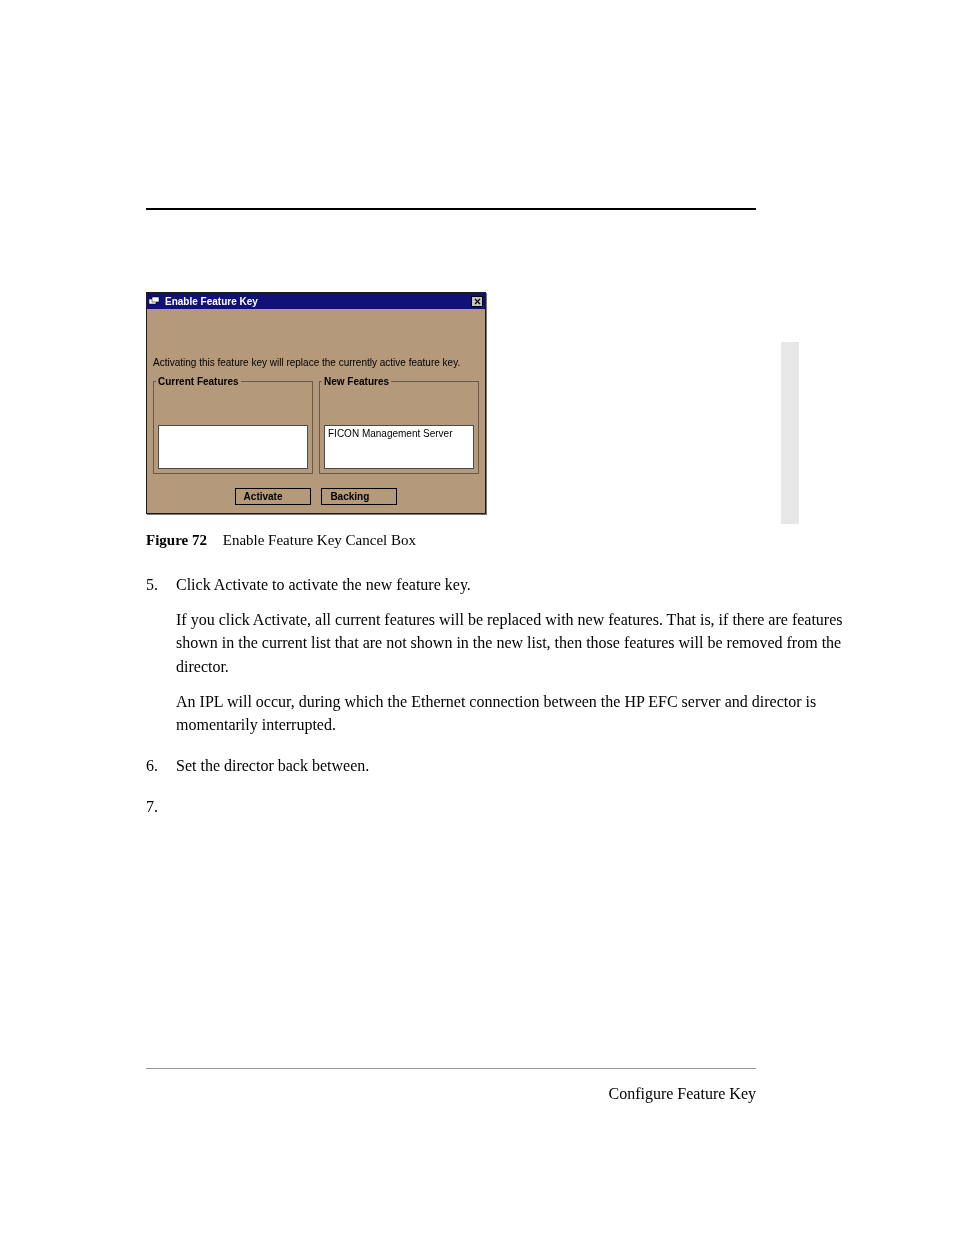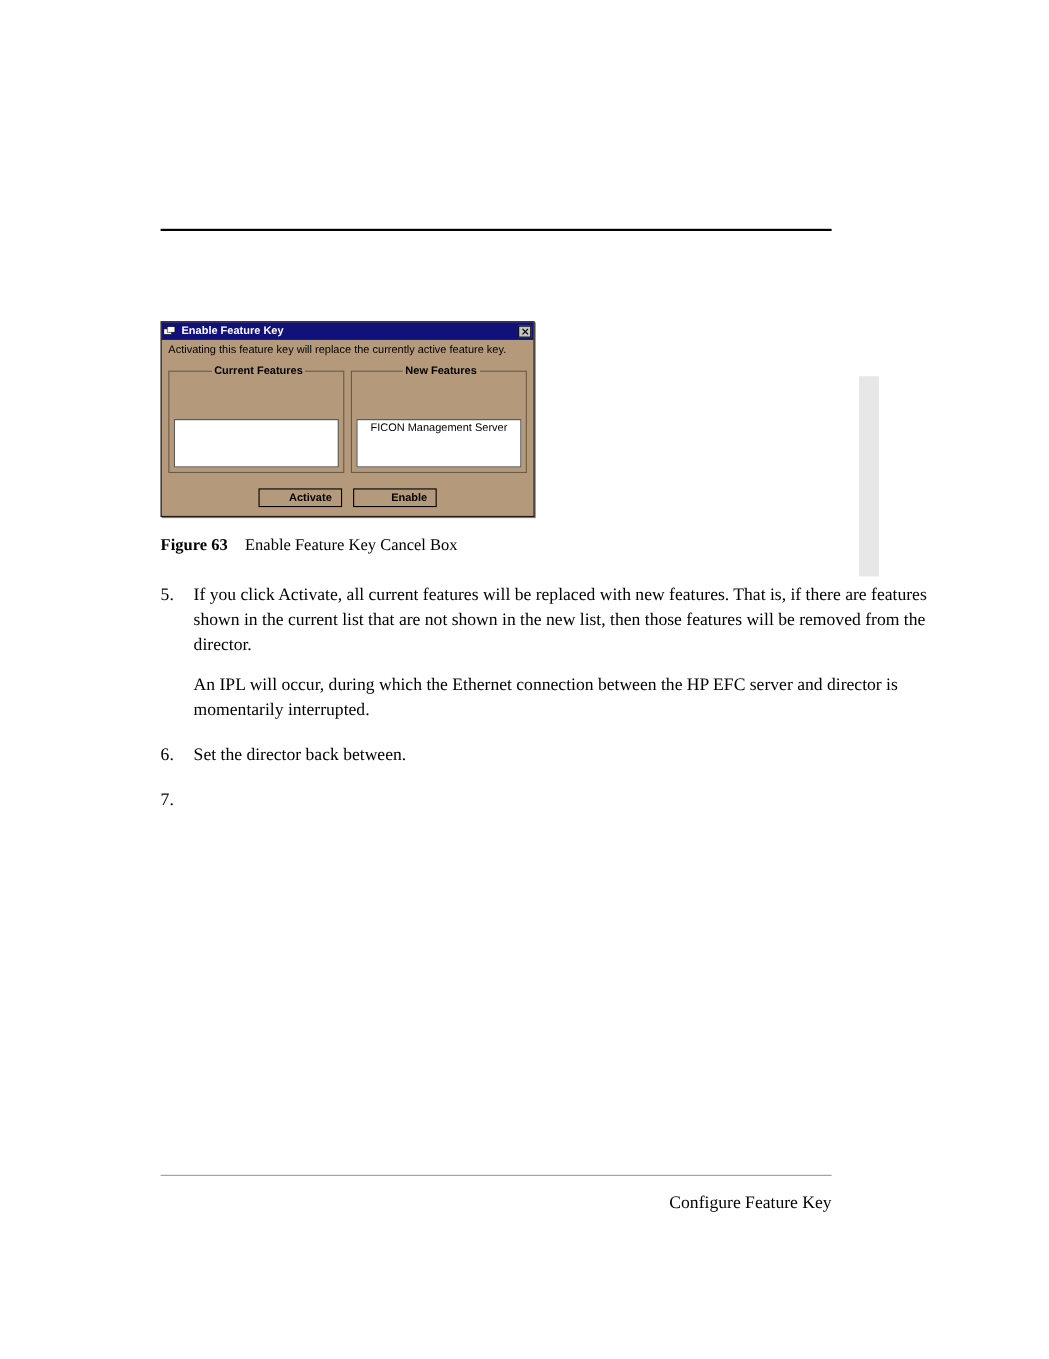--- a/index.html
+++ b/index.html
@@ -81,26 +81,26 @@
     justify-content: center;
     color: #000;
     font-size: 8px;
     line-height: 1;
     font-family: Arial, sans-serif;
   }
   .dialog .msg {
     padding: 4px 6px 8px 6px;
     color: #000;
     font-size: 10px;
+    margin-top: 44px;
   }
   .dialog .panels {
     display: flex;
     gap: 6px;
     padding: 0 6px 8px 6px;
-    text-align: center;
   }
   .dialog fieldset {
     flex: 1;
     margin: 0;
     padding: 0;
     border: 1px solid #6a5b48;
     position: relative;
     height: 96px;
     background: #b4997a;
   }
@@ -132,21 +132,21 @@
   }
   .dialog .btnrow .btn {
     display: inline-block;
     min-width: 58px;
     padding: 2px 8px;
     margin: 0 4px;
     font-size: 10px;
     font-weight: bold;
     background: #b4997a;
     border: 1px solid #000;
-    text-align: right;
+    text-align: left;
     color: #000;
   }
 
   .figure-caption {
     margin-top: 18px;
     font-size: 15px;
   }
   .figure-caption .fig-label {
     font-weight: bold;
   }
@@ -222,32 +222,33 @@
         </fieldset>
         <fieldset>
           <legend>New Features</legend>
           <div class="listbox">
             <span>FICON Management Server</span>
           </div>
         </fieldset>
       </div>
       <div class="btnrow">
         <span class="btn">Activate</span>
-        <span class="btn">Enable</span>
+        <span class="btn">Backing</span>
       </div>
     </div>
 
     <div class="figure-caption">
-      <span class="fig-label">Figure 63</span>
+      <span class="fig-label">Figure 72</span>
       <span class="fig-title">Enable Feature Key Cancel Box</span>
     </div>
 
     <ol class="steps">
       <li>
         <span class="num">5.</span>
+        <span>Click Activate to activate the new feature key.</span>
         <p>If you click Activate, all current features will be replaced with new features. That is, if there are features shown in the current list that are not shown in the new list, then those features will be removed from the director.</p>
         <p>An IPL will occur, during which the Ethernet connection between the HP EFC server and director is momentarily interrupted.</p>
       </li>
       <li>
         <span class="num">6.</span>
         <span>Set the director back between.</span>
       </li>
       <li>
         <span class="num">7.</span>
       </li>

